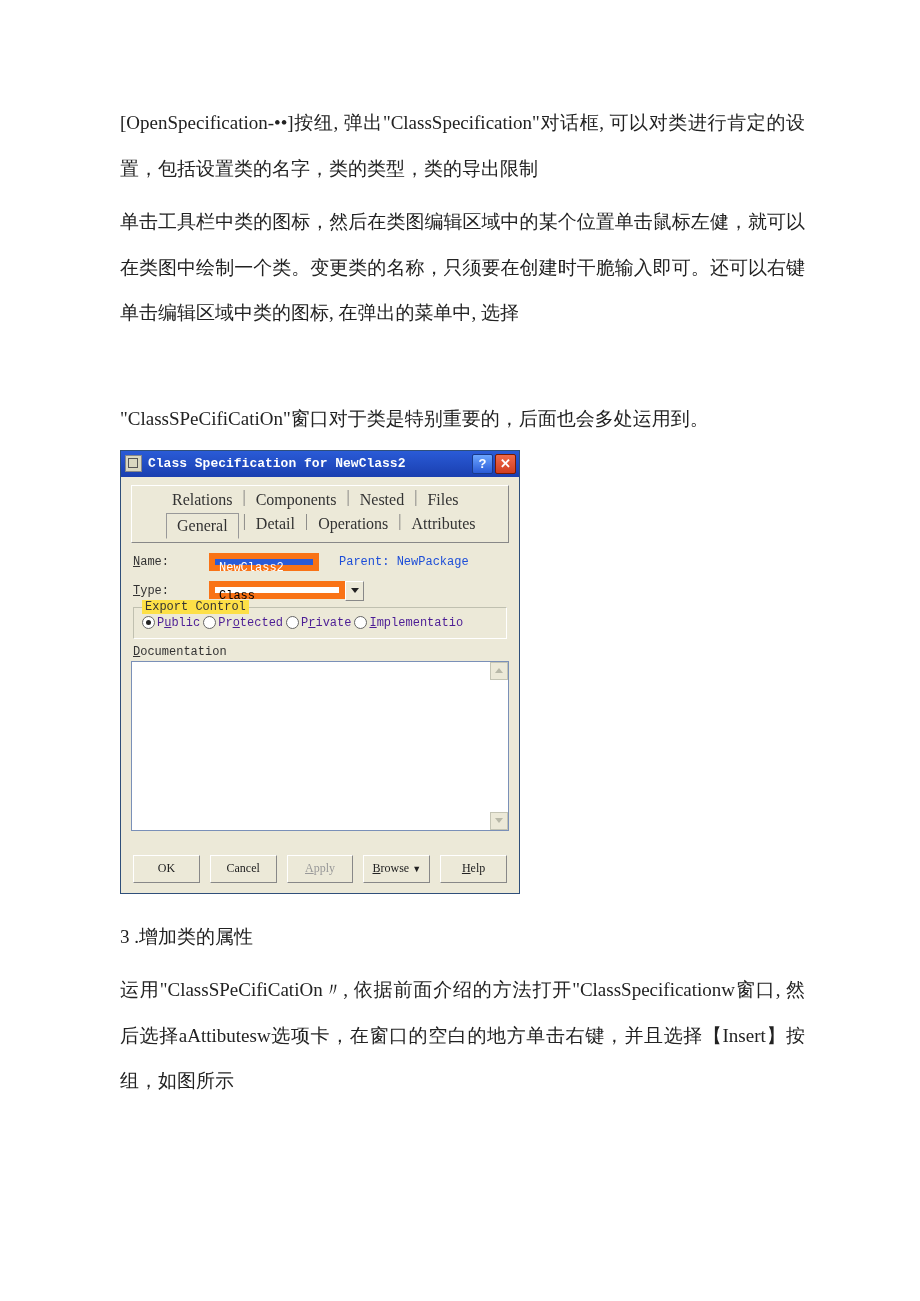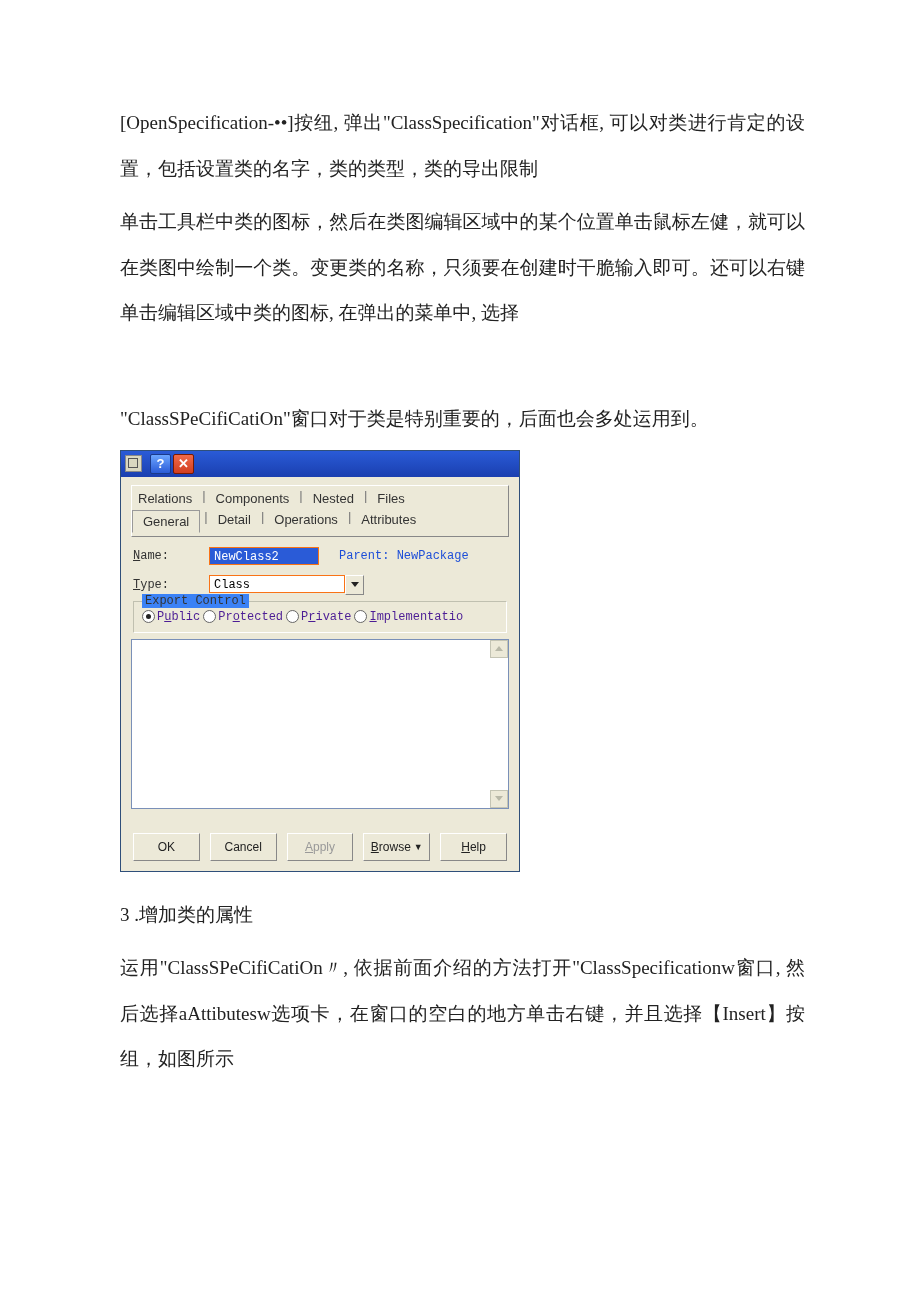--- a/index.html
+++ b/index.html
@@ -75,23 +75,24 @@
     background: linear-gradient(to bottom, #f16a4a, #d13e20);
     border: 1px solid #7a1900;
     border-radius: 2px;
     color: #fff;
   }
   .dialog-body {
     padding: 8px 10px 10px 10px;
   }
   .tabs-row {
     display: flex;
-    font-size: 13px;
+    font-size: 16px;
     color: #333;
-    font-family: Liberation Sans, sans-serif;
+    font-family: Liberation Serif, serif;
+    margin-left: 34px;
   }
   .tabs-row .sep { color: #777; padding: 0 4px; }
   .tabs-row .tab { padding: 3px 6px; }
   .tabs-row2 .tab-active {
     background: #ece9d8;
     border: 1px solid #999;
     border-bottom: 1px solid #ece9d8;
     position: relative;
     top: 1px;
     padding: 3px 10px;
@@ -108,21 +109,21 @@
     align-items: center;
     margin: 10px 0 0 2px;
     font-size: 12px;
     font-family: "Courier New", monospace;
   }
   .form-row .lbl {
     width: 76px;
     color: #333;
   }
   .txt {
-    border: 1px solid #f97316;
+    border: 6px solid #f97316;
     background: #fff;
     padding: 2px 4px;
     font-size: 12px;
     height: 18px;
     box-sizing: border-box;
     font-family: "Courier New", monospace;
   }
   .txt.selected {
     background: #2a5bd7;
     color: #fff;
@@ -151,21 +152,21 @@
     border: 1px solid #c0c0b0;
     border-right-color: #fff;
     border-bottom-color: #fff;
     margin: 6px 2px 6px 2px;
     padding: 6px 8px 8px 8px;
     position: relative;
   }
   .groupbox-title {
     position: absolute;
     top: -8px; left: 8px;
-    background: #3b82f6;
+    background: #fde047;
     padding: 0 3px;
     font-size: 12px;
     font-family: "Courier New", monospace;
     color: #333;
   }
   .radio-row {
     display: flex;
     gap: 3px;
     font-size: 12px;
     font-family: "Courier New", monospace;
@@ -219,21 +220,21 @@
   }
   .btn {
     flex: 1;
     height: 26px;
     background: #ece9d8;
     border: 1px solid #888;
     border-top-color: #fff;
     border-left-color: #fff;
     display: flex; align-items: center; justify-content: center;
     font-size: 12px;
-    font-family: Liberation Sans, sans-serif;
+    font-family: Liberation Serif, serif;
     color: #222;
     white-space: nowrap;
   }
   .btn.disabled { color: #999; }
   .u { text-decoration: underline; }
   .dropdown-caret {
     font-size: 9px;
     margin-left: 3px;
   }
 </style>
@@ -241,20 +242,21 @@
 <body>
 
 <div class="page">
   <p class="p">[OpenSpecification-••]按纽, 弹出"ClassSpecification"对话框, 可以对类进行肯定的设置，包括设置类的名字，类的类型，类的导出限制</p>
   <p class="p">单击工具栏中类的图标，然后在类图编辑区域中的某个位置单击鼠标左健，就可以在类图中绘制一个类。变更类的名称，只须要在创建时干脆输入即可。还可以右键单击编辑区域中类的图标, 在弹出的菜单中, 选择</p>
   <p class="p p-extra-top">"ClassSPeCifiCatiOn"窗口对于类是特别重要的，后面也会多处运用到。</p>
 
   <div class="dialog">
     <div class="titlebar">
       <span class="sysicon"></span>
+      <span class="title-text">Class Specification for NewClass2</span>
       <span class="winbtn helpbtn">?</span>
       <span class="winbtn closebtn">✕</span>
     </div>
     <div class="dialog-body">
       <div class="tabpanel">
         <div class="tabs-row">
           <span class="tab">Relations</span>
           <span class="sep">|</span>
           <span class="tab">Components</span>
           <span class="sep">|</span>
@@ -310,20 +312,21 @@
             <span class="radio"></span>
             <span>P<span class="u">r</span>ivate</span>
           </span>
           <span class="radio-opt">
             <span class="radio"></span>
             <span><span class="u">I</span>mplementatio</span>
           </span>
         </div>
       </div>
 
+      <div class="doc-label"><span class="u">D</span>ocumentation</div>
       <div class="doc-area">
         <span class="sb-up">
             <svg viewBox="0 0 8 5">
               <polygon points="4,0 8,5 0,5" fill="#b8b8a8"></polygon>
             </svg>
           </span>
         <span class="sb-dn">
             <svg viewBox="0 0 8 5">
               <polygon points="0,0 8,0 4,5" fill="#b8b8a8"></polygon>
             </svg>

